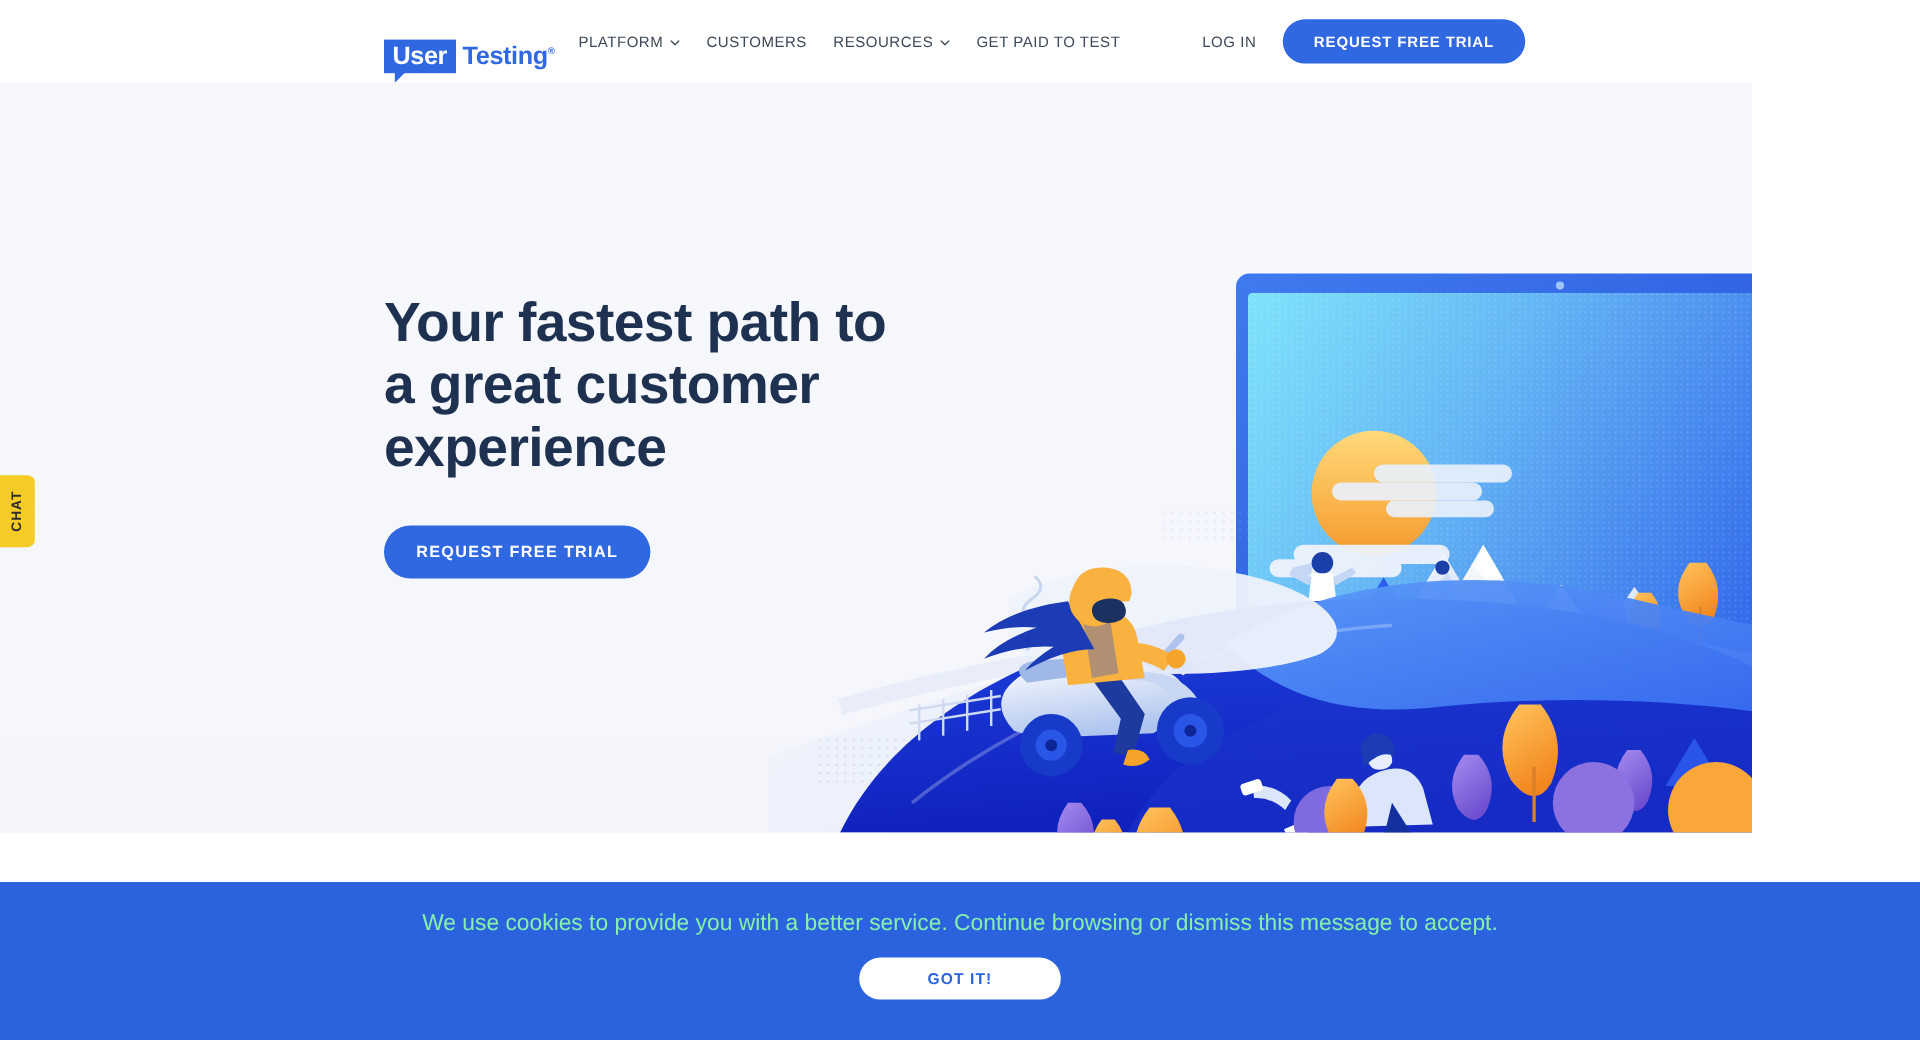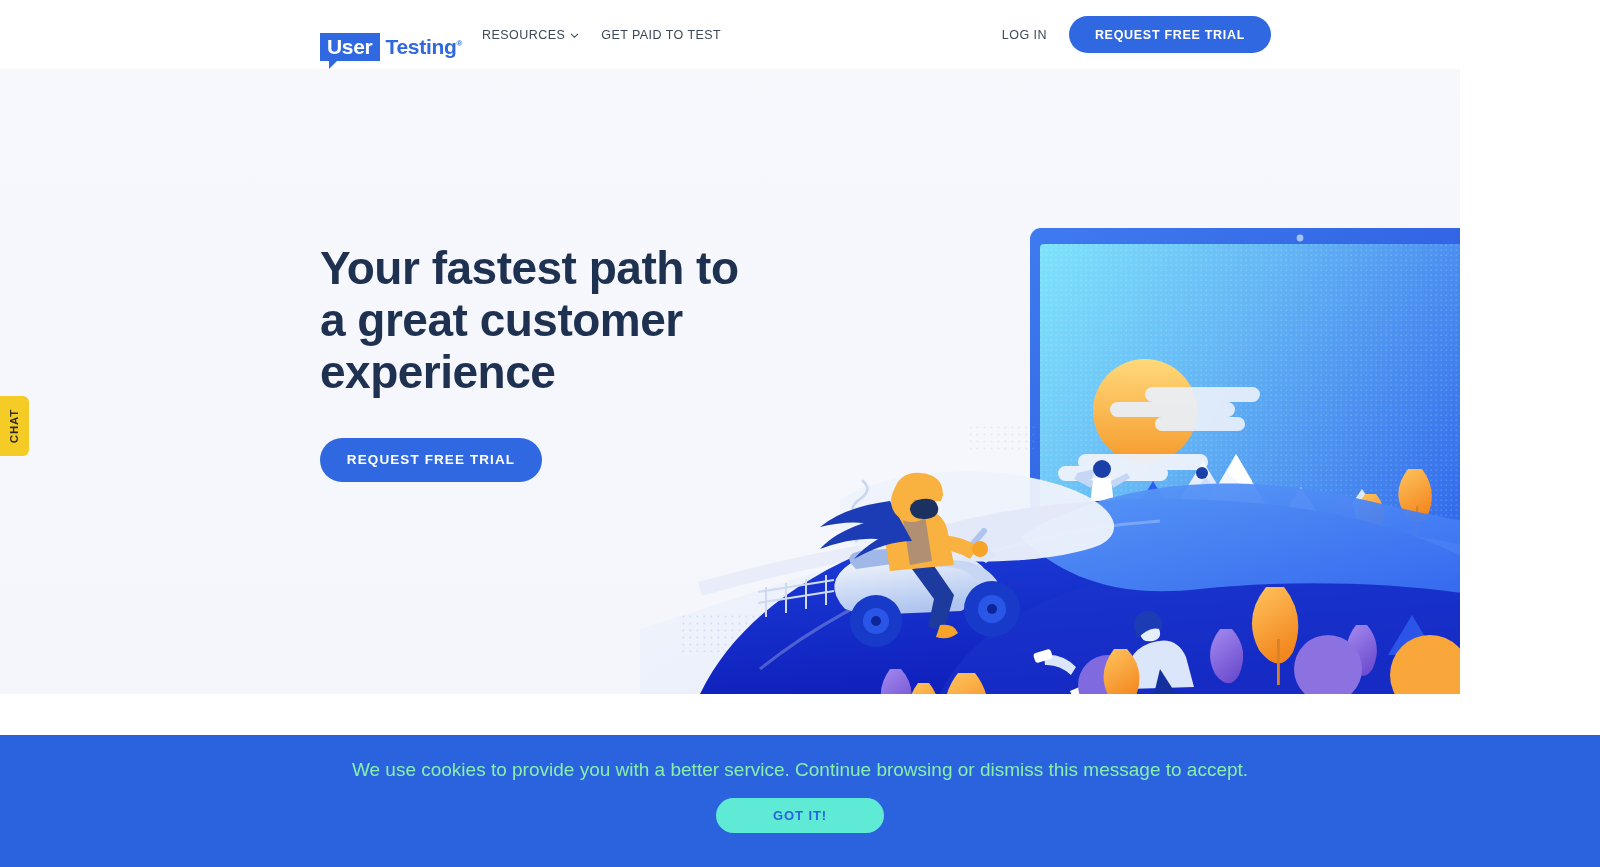--- a/index.html
+++ b/index.html
@@ -124,21 +124,21 @@
     position: absolute; top: 735px; left: 0; width: 1600px; height: 132px;
     background: #2a63dd; z-index: 70;
     display: flex; flex-direction: column; align-items: center;
   }
   .cookie-text {
     margin-top: 24px;
     font-size: 19px; color: #86efac; text-align: left;
   }
   .btn-gotit {
     margin-top: 17px;
-    background: #5eead4; color: #2a63dd;
+    background: #ffffff; color: #2a63dd;
     font-size: 13px; font-weight: bold; letter-spacing: 0.9px;
     text-transform: uppercase;
     border: none; border-radius: 20px;
     width: 168px; height: 35px; cursor: pointer;
     display: flex; align-items: center; justify-content: center;
     font-family: "Liberation Sans", sans-serif;
   }
 </style>
 </head>
 <body>
@@ -147,20 +147,31 @@
 
   <div class="header">
     <div class="header-inner">
 
       <div class="logo">
         <div class="logo-badge">User</div>
         <div class="logo-word"><span>Testing</span><span class="logo-tm">®</span></div>
       </div>
 
       <nav class="nav">
+        <div class="nav-item">
+          <span>PLATFORM</span>
+          <span class="chev">
+            <svg viewBox="0 0 10 10" width="9" height="9">
+                <path d="M1.5 3.5 L5 7 L8.5 3.5" fill="none" stroke="#3c4858" stroke-width="1.2" stroke-linecap="round" stroke-linejoin="round"></path>
+              </svg>
+          </span>
+        </div>
+        <div class="nav-item">
+          <span>CUSTOMERS</span>
+        </div>
         <div class="nav-item">
           <span>RESOURCES</span>
           <span class="chev">
             <svg viewBox="0 0 10 10" width="9" height="9">
                 <path d="M1.5 3.5 L5 7 L8.5 3.5" fill="none" stroke="#3c4858" stroke-width="1.2" stroke-linecap="round" stroke-linejoin="round"></path>
               </svg>
           </span>
         </div>
         <div class="nav-item">
           <span>GET PAID TO TEST</span>

